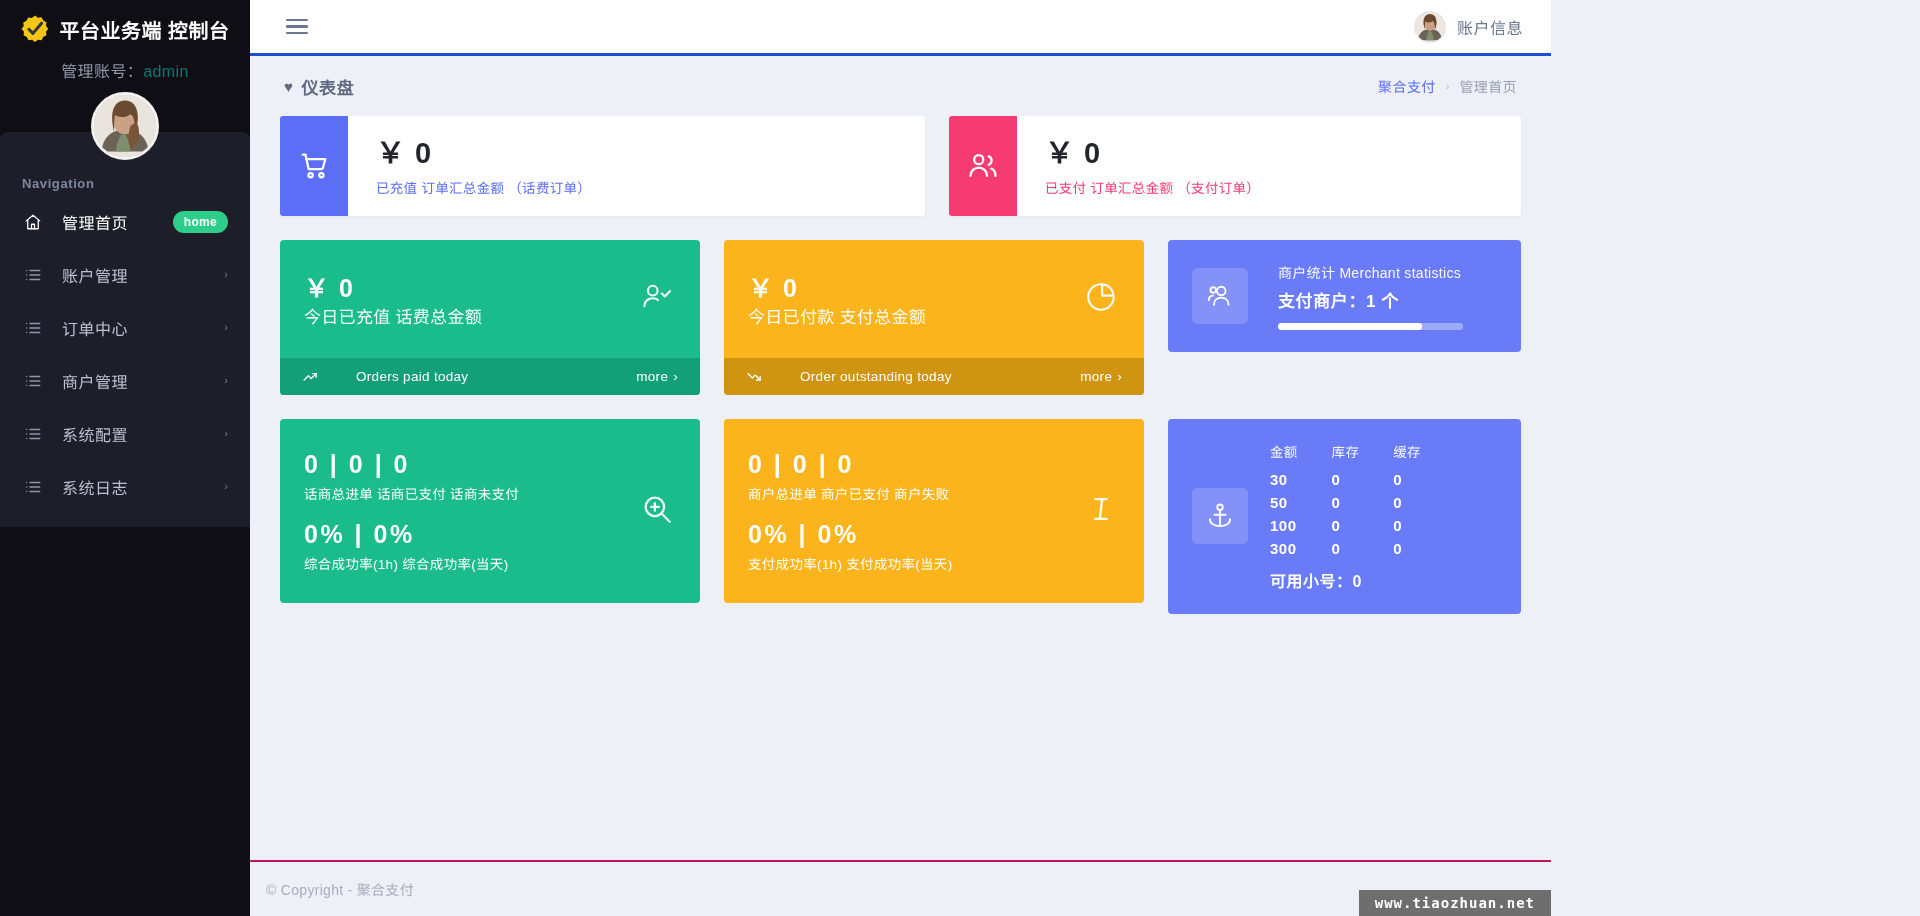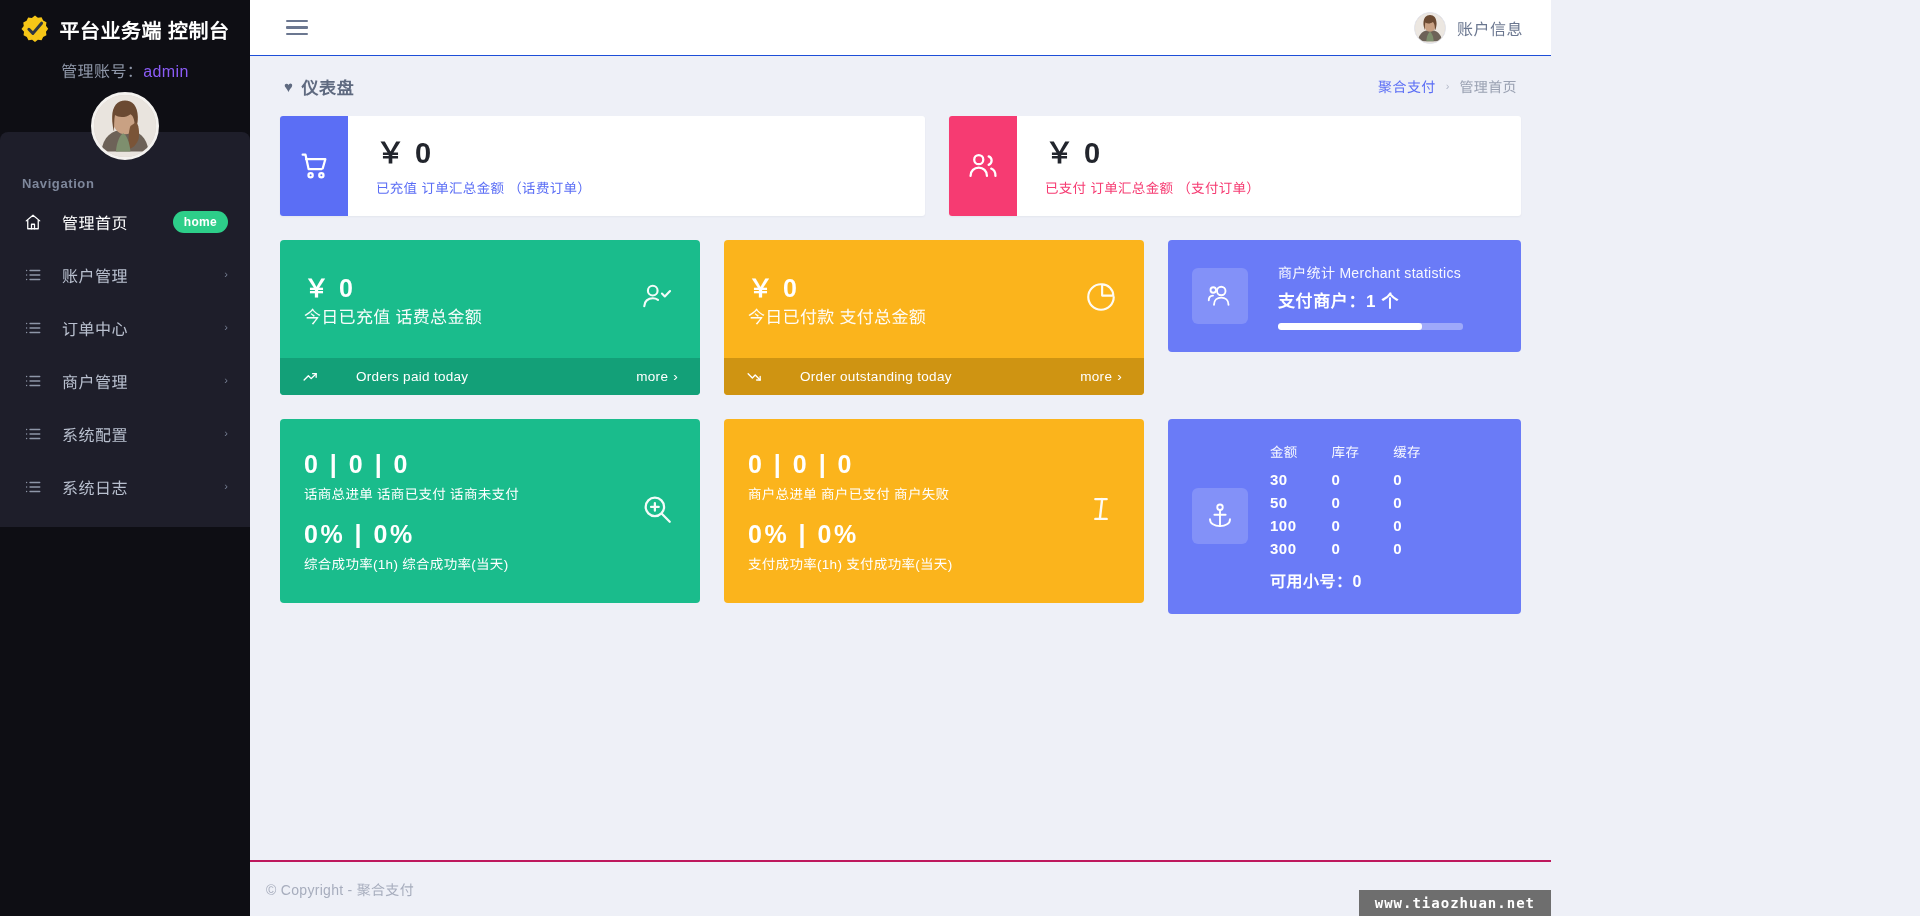--- a/index.html
+++ b/index.html
@@ -26,21 +26,21 @@
   }
   .brand-logo { width: 30px; height: 30px; flex: none; display:block; }
   .brand-name {
     color: #ffffff; font-size: 20px; font-weight: 700;
     letter-spacing: .5px; white-space: nowrap;
   }
   .admin-line {
     text-align: center; color: #8e96a8; font-size: 16px;
     margin-top: 12px; letter-spacing: .4px;
   }
-  .admin-line .uname { color: #8b5cf6; }
+  .admin-line .uname { color: #0f766e; }
   .avatar-wrap {
     display: flex; justify-content: center;
     margin-top: 10px; position: relative; z-index: 4;
   }
   .avatar {
     width: 68px; height: 68px; border-radius: 50%;
     overflow: hidden; border: 3px solid #f4f2ef;
     background: #d8cfc8; position: relative;
   }
   .avatar svg { display:block; width:100%; height:100%; }
@@ -81,21 +81,21 @@
     letter-spacing: .3px;
   }
   .chev { color: #767f93; font-size: 11px; line-height: 1; }
 
   
   .main { flex: 1; display: flex; flex-direction: column; min-width: 0; }
   .topbar {
     height: 56px; background: #ffffff;
     display: flex; align-items: center;
     padding: 0 28px 0 32px;
-    border-bottom: 1px solid #1d4ed8;
+    border-bottom: 3px solid #1d4ed8;
     flex: none;
   }
   .hamburger { display: flex; flex-direction: column; gap: 4px; cursor: pointer; padding: 4px; }
   .hamburger span { width: 22px; height: 2.5px; background: #6b7790; border-radius: 1px; display: block; }
   .topbar-spacer { flex: 1; }
   .account {
     display: flex; align-items: center; gap: 11px; cursor: pointer;
   }
   .account-avatar {
     width: 32px; height: 32px; border-radius: 50%;

